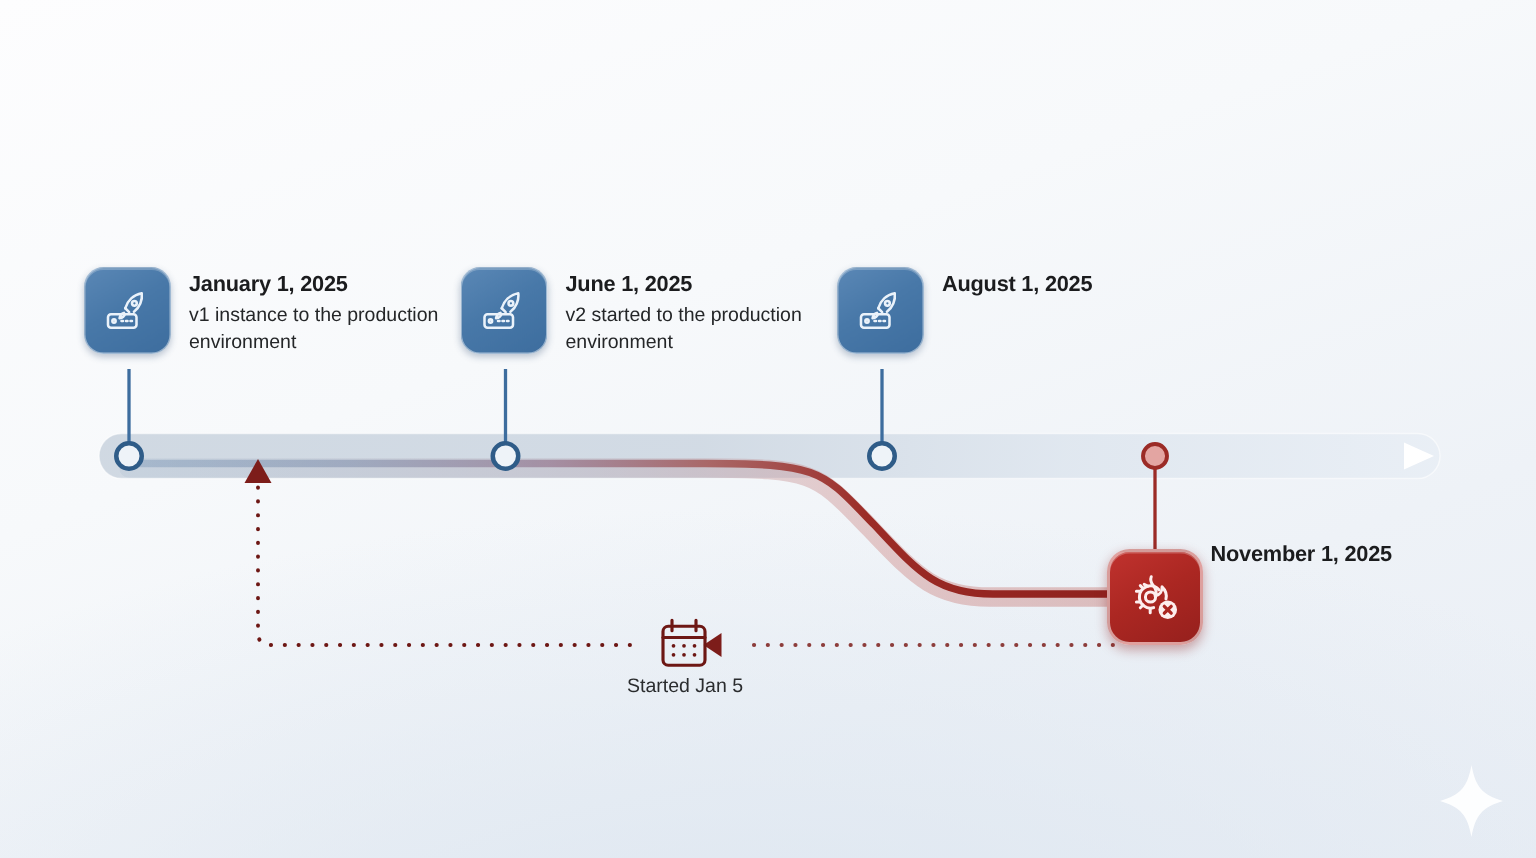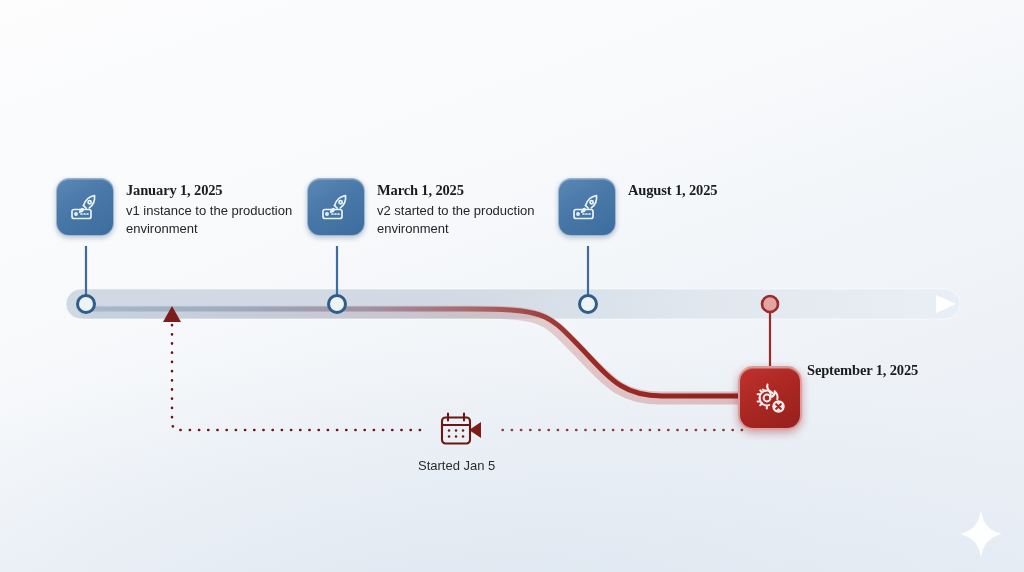--- a/index.html
+++ b/index.html
@@ -104,42 +104,41 @@
     position: absolute;
     width: 175px;
   }
   .label .title {
     font-size: 14.5px;
     font-weight: bold;
     color: #1b1c1e;
     letter-spacing: -0.15px;
     white-space: nowrap;
     margin: 0 0 3px 0;
-    font-family: Liberation Serif, serif;
   }
   .label .desc {
     font-size: 13px;
     line-height: 17.5px;
     color: #242628;
     margin: 0;
   }
 
   .label.error { width: 150px; }
   .label.error .desc { line-height: 17px; }
 
   
   #calendar-note {
     position: absolute;
     left: 418px;
     top: 409px;
     width: 76px;
     text-align: center;
   }
   #calendar-note .cal-caption {
-    margin-top: 9px;
+    margin-top: 0;
     font-size: 13px;
     color: #2a2c2e;
     white-space: nowrap;
   }
 </style>
 </head>
 <body>
 
 <div id="stage">
 
@@ -243,21 +242,21 @@
         <path d="M16.5 16.5c1.5-5 5.5-9 11-10 .6 4.6-1.4 9.5-5.2 12.4"></path>
         <path d="M16.5 16.5l2.6 2.6"></path>
         <circle cx="22.6" cy="13.2" r="1.6"></circle>
         <path d="M15.6 19.6c-1.7.4-2.6 1.7-2.9 3.6 1.9-.3 3.2-1.2 3.6-2.9"></path>
         <rect x="5" y="20.5" width="19" height="9" rx="2"></rect>
         <circle cx="9" cy="25" r="1.1"></circle>
         <path d="M14 25h1M17 25h1M20 25h1"></path>
       </svg>
     </div>
     <div class="label" style="left:70px; top:4px;">
-      <div class="title">March 1, 2025</div>
+      <div class="title">June 1, 2025</div>
       <div class="desc">v2 started to the production environment</div>
     </div>
   </div>
 
   <div class="milestone" style="left:558px; top:178px;">
     <div class="pin">
       <svg width="36" height="36" viewBox="0 0 36 36" fill="none" stroke="#eaf2fa" stroke-width="1.7" stroke-linecap="round" stroke-linejoin="round">
         <path d="M16.5 16.5c1.5-5 5.5-9 11-10 .6 4.6-1.4 9.5-5.2 12.4"></path>
         <path d="M16.5 16.5l2.6 2.6"></path>
         <circle cx="22.6" cy="13.2" r="1.6"></circle>
@@ -281,21 +280,21 @@
         <path d="M11.2 13.4l1.9 1.9M11.2 28.2l1.9-1.9"></path>
         <path d="M17.8 31.5v-2.7"></path>
         <path d="M10.6 21a7.4 7.4 0 0 1 13-4.8"></path>
         <path d="M10.6 21a7.4 7.4 0 0 0 9.5 7.1"></path>
         <circle cx="18" cy="21" r="3.4"></circle>
         <circle cx="29.5" cy="29.5" r="6.2" fill="#fdeeee" stroke="none"></circle>
         <path d="M27.2 27.2l4.6 4.6M31.8 27.2l-4.6 4.6" stroke="#ab2722" stroke-width="2.2"></path>
       </svg>
     </div>
     <div class="label error" style="left:69px; top:-4px;">
-      <div class="title">September 1, 2025</div>
+      <div class="title">November 1, 2025</div>
     </div>
   </div>
 
   <div id="calendar-note">
     <div style="display:flex;justify-content:center;">
       <svg width="40" height="40" viewBox="0 0 40 40" fill="none" stroke="#6d1714" stroke-width="2.1" stroke-linecap="round" stroke-linejoin="round">
         <rect x="6" y="8.5" width="28" height="26" rx="3.5"></rect>
         <path d="M12 4.5v7M28 4.5v7"></path>
         <path d="M6 16h28"></path>
         <circle cx="13" cy="21.5" r="1.25" fill="#6d1714" stroke="none"></circle>

